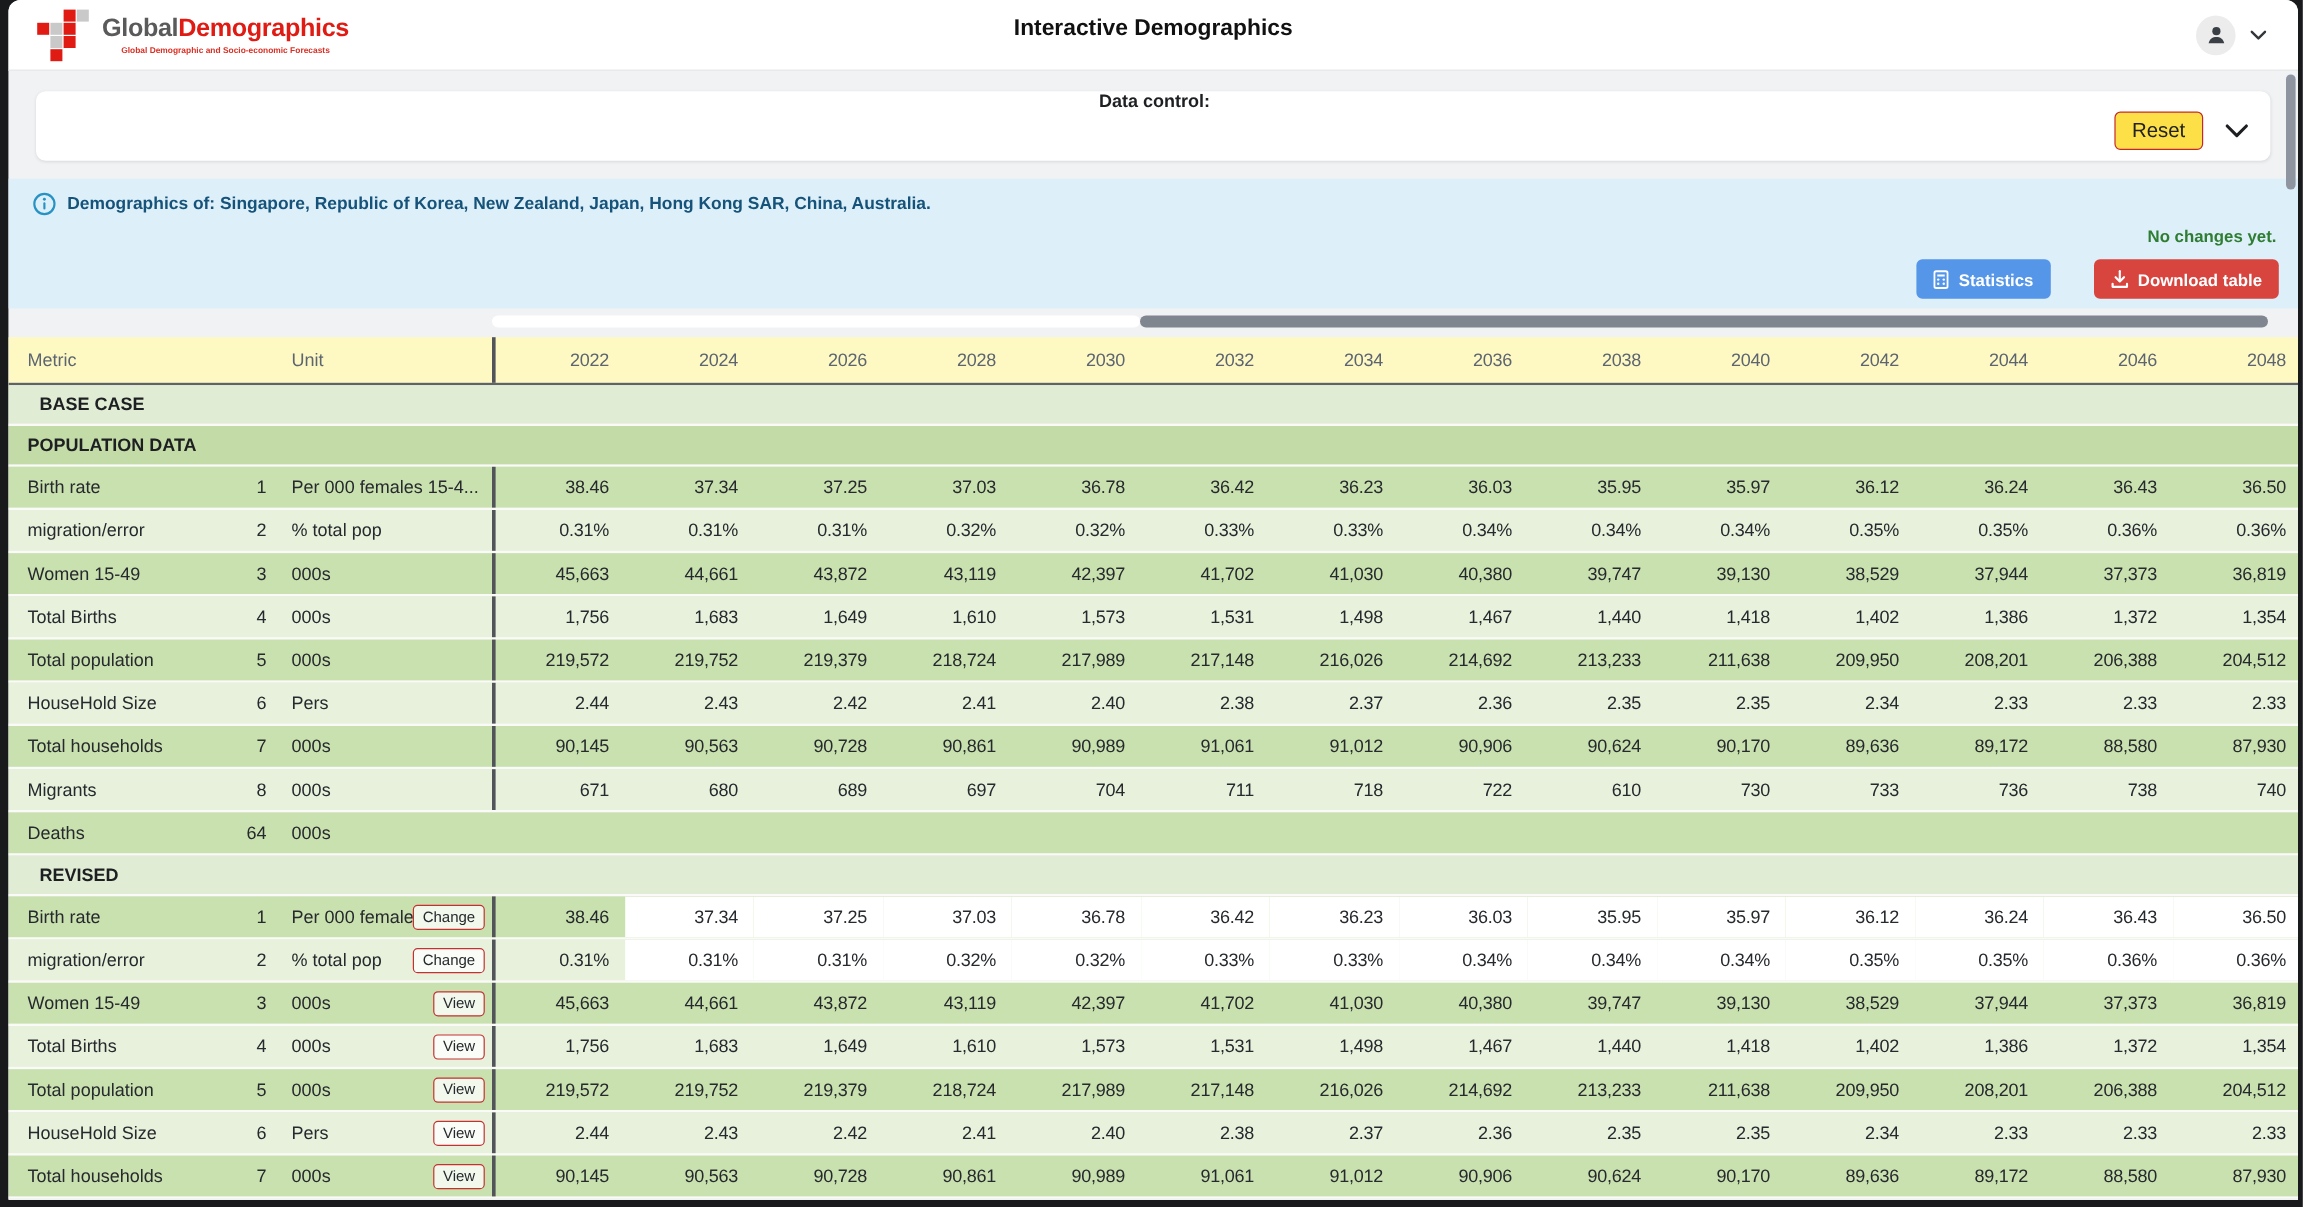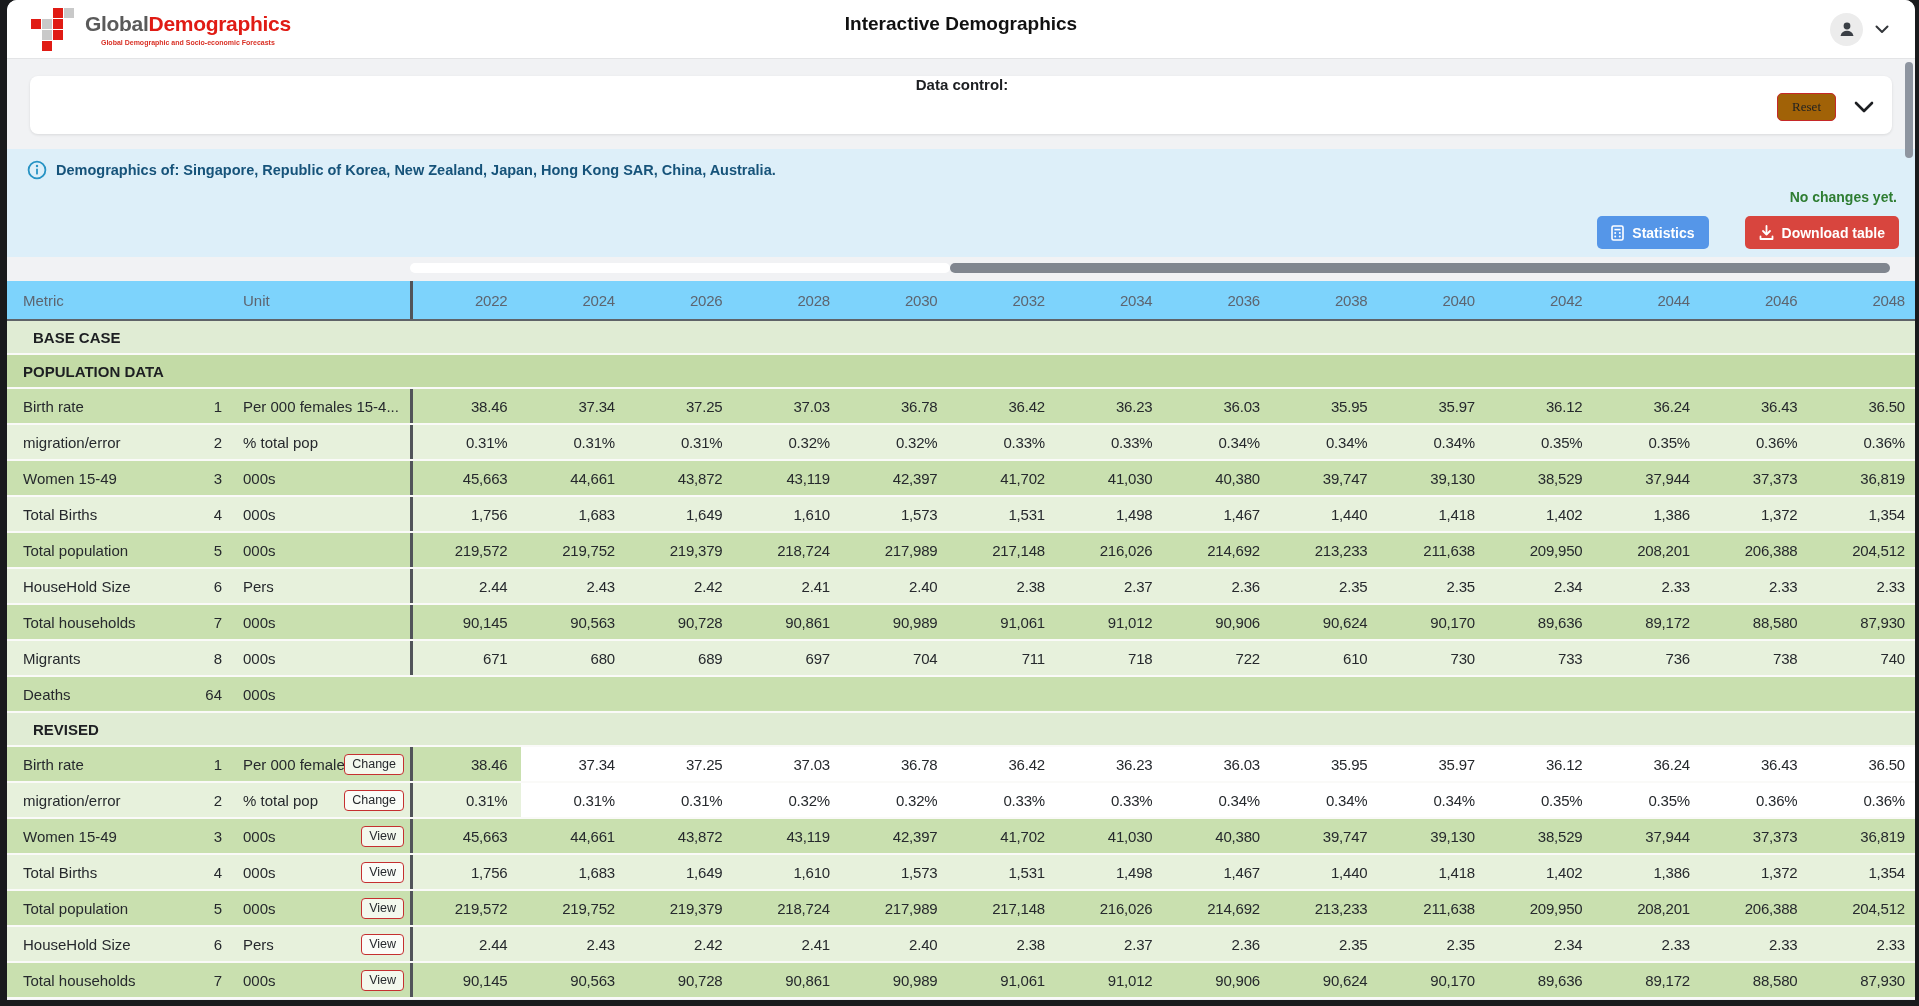--- a/index.html
+++ b/index.html
@@ -22,44 +22,44 @@
                 align-items:center; justify-content:center; font-size:19px; font-weight:700; color:#111; pointer-events:none; }
   .nav-right { margin-left:auto; margin-right:26px; display:flex; align-items:center; gap:12px; }
   .avatar { width:33px; height:33px; border-radius:50%; background:#ececec; display:flex; align-items:center; justify-content:center; cursor:pointer; }
 
   
   .card { margin:17px 23px 0 23px; height:58px; background:#fff; border-radius:8px;
           box-shadow:0 1px 3px rgba(0,0,0,.10); display:flex; align-items:center;
           padding:0 18px 0 20px;flex-direction:column; }
   .card-label { font-size:15px; font-weight:700; color:#1d1f22; }
   .card-right { margin-left:auto; display:flex; align-items:center; gap:18px; }
-  .reset-btn { border:1.5px solid var(--reset-border,#c62828); background:#a16207; color:#222;
-               font-size:13px; padding:5px 14px; border-radius:5px; cursor:pointer;
-               font-family:Liberation Serif, serif; }
+  .reset-btn { border:1.5px solid var(--reset-border,#c62828); background:#fde047; color:#222;
+               font-size:17px; padding:5px 14px; border-radius:5px; cursor:pointer;
+               font-family:Liberation Sans, sans-serif; }
 
   
   .band { position:relative; margin-top:15px; height:108px; background:var(--info-bg,#ddeff9); }
   .band-msg { display:flex; align-items:center; gap:9px; padding:11px 0 0 20px; }
   .band-msg-text { font-size:14.5px; font-weight:700; color:var(--info-text,#16537a); }
   .no-changes { position:absolute; right:18px; top:40px; font-size:14px; font-weight:700;
                 color:var(--ok-green,#2e7d32); }
   .band-actions { position:absolute; right:16px; top:67px; display:flex; gap:16px; }
   .btn { display:flex; align-items:center; gap:8px; border:none; border-radius:5px; height:33px;
          padding:0 14px; font-size:14px; font-weight:700; color:#fff; cursor:pointer; font-family:inherit;margin-left:20px; }
   .btn-stats { background:var(--stats-blue,#5596e8); }
   .btn-dl { background:var(--dl-red,#d8453e); }
 
   
   .hscroll { position:relative; height:24px; }
   .hs-track { position:absolute; top:6px; left:403px; width:540px; height:10px; border-radius:5px; background:#ffffff; }
   .hs-thumb { position:absolute; top:6px; left:943px; width:940px; height:10px; border-radius:5px; background:#80868f; cursor:grab; }
 
   
   .trow { display:flex; align-items:stretch; height:36px; border-bottom:2px solid #fafaf8; }
-  .thead { height:40px; border-bottom:2px solid #5f6368; background:#7dd3fc; color:#5d6570; }
+  .thead { height:40px; border-bottom:2px solid #5f6368; background:#fef9c3; color:#5d6570; }
   .thead .c-metric, .thead .c-unit { font-weight:500; color:#5d6570; }
   .c-metric { flex:0 0 215px; display:flex; align-items:center; justify-content:space-between;
               padding-left:16px; font-size:15px; }
   .c-num { text-align:right; }
   .c-unit { flex:0 0 188px; display:flex; align-items:center; justify-content:space-between;
             padding-left:21px; padding-right:6px; font-size:15px; white-space:nowrap; overflow:hidden; }
   .c-years { flex:0 0 1505px; max-width:1505px; display:flex; overflow:hidden;
              border-left:3px solid #515459; }
   .ycell { width:107.5px; flex:0 0 107.5px; display:flex; align-items:center; justify-content:flex-end;
            padding-right:13px; font-size:15px; letter-spacing:-0.2px; }

